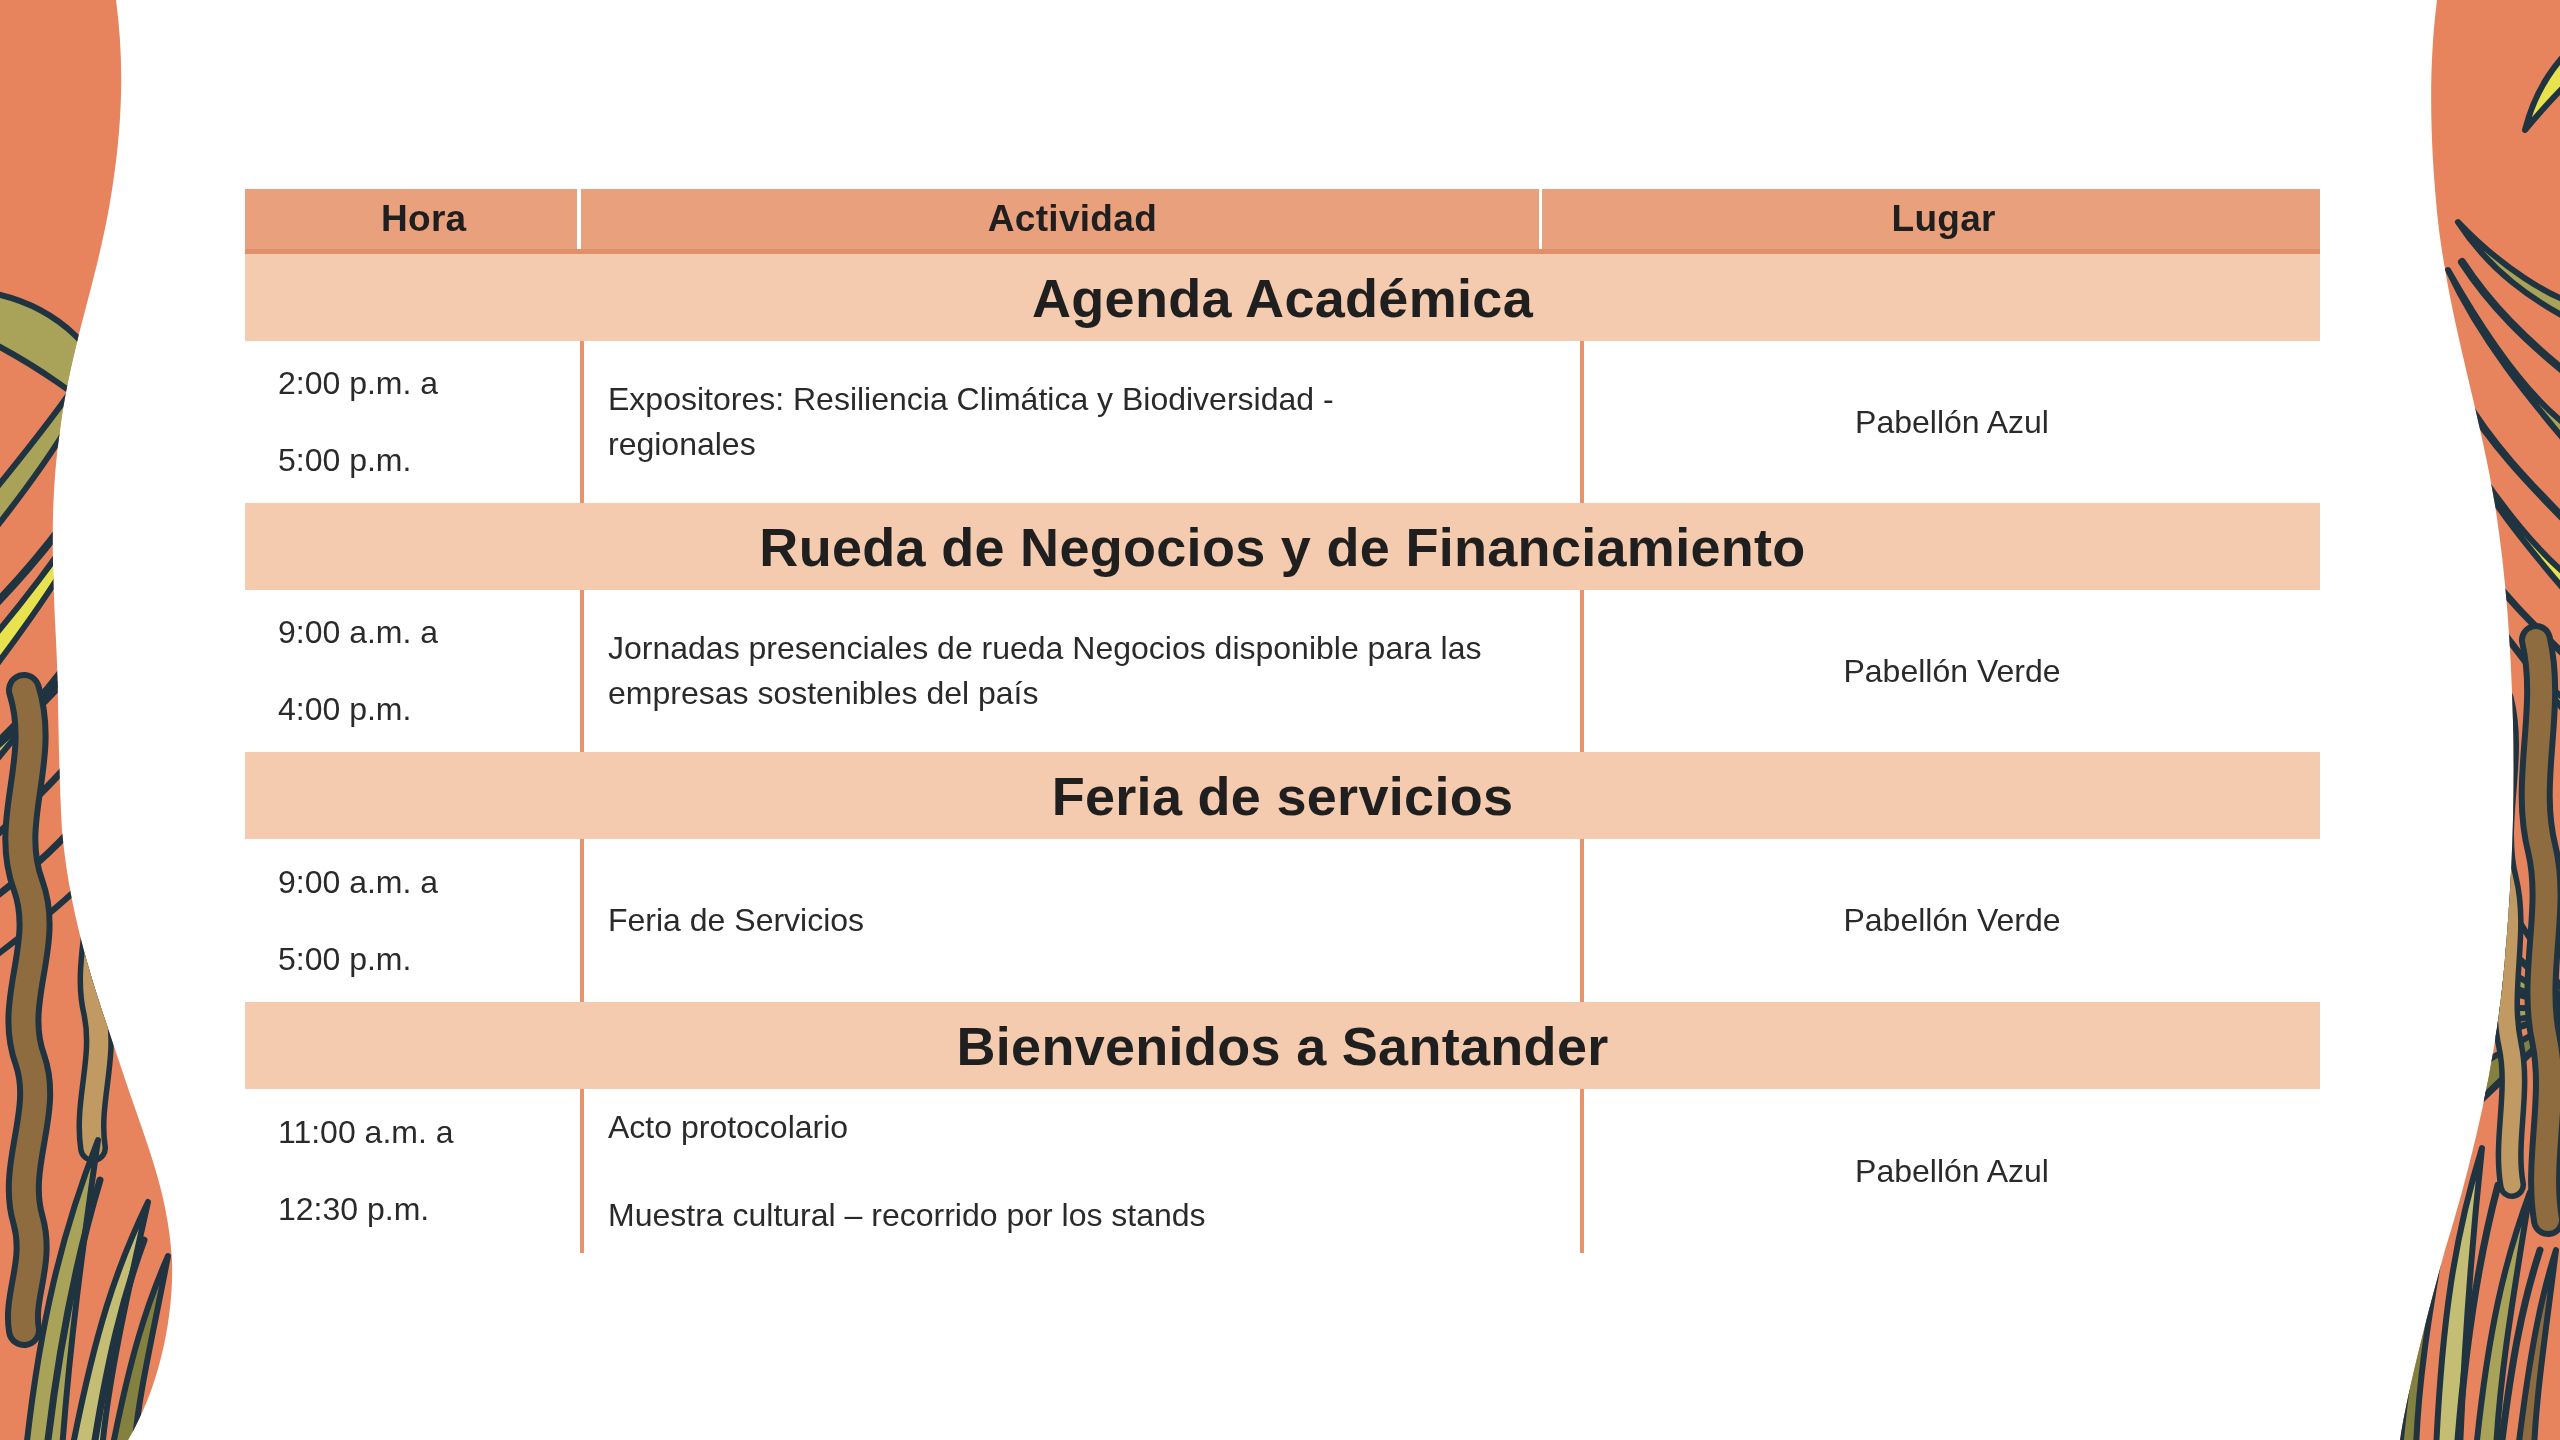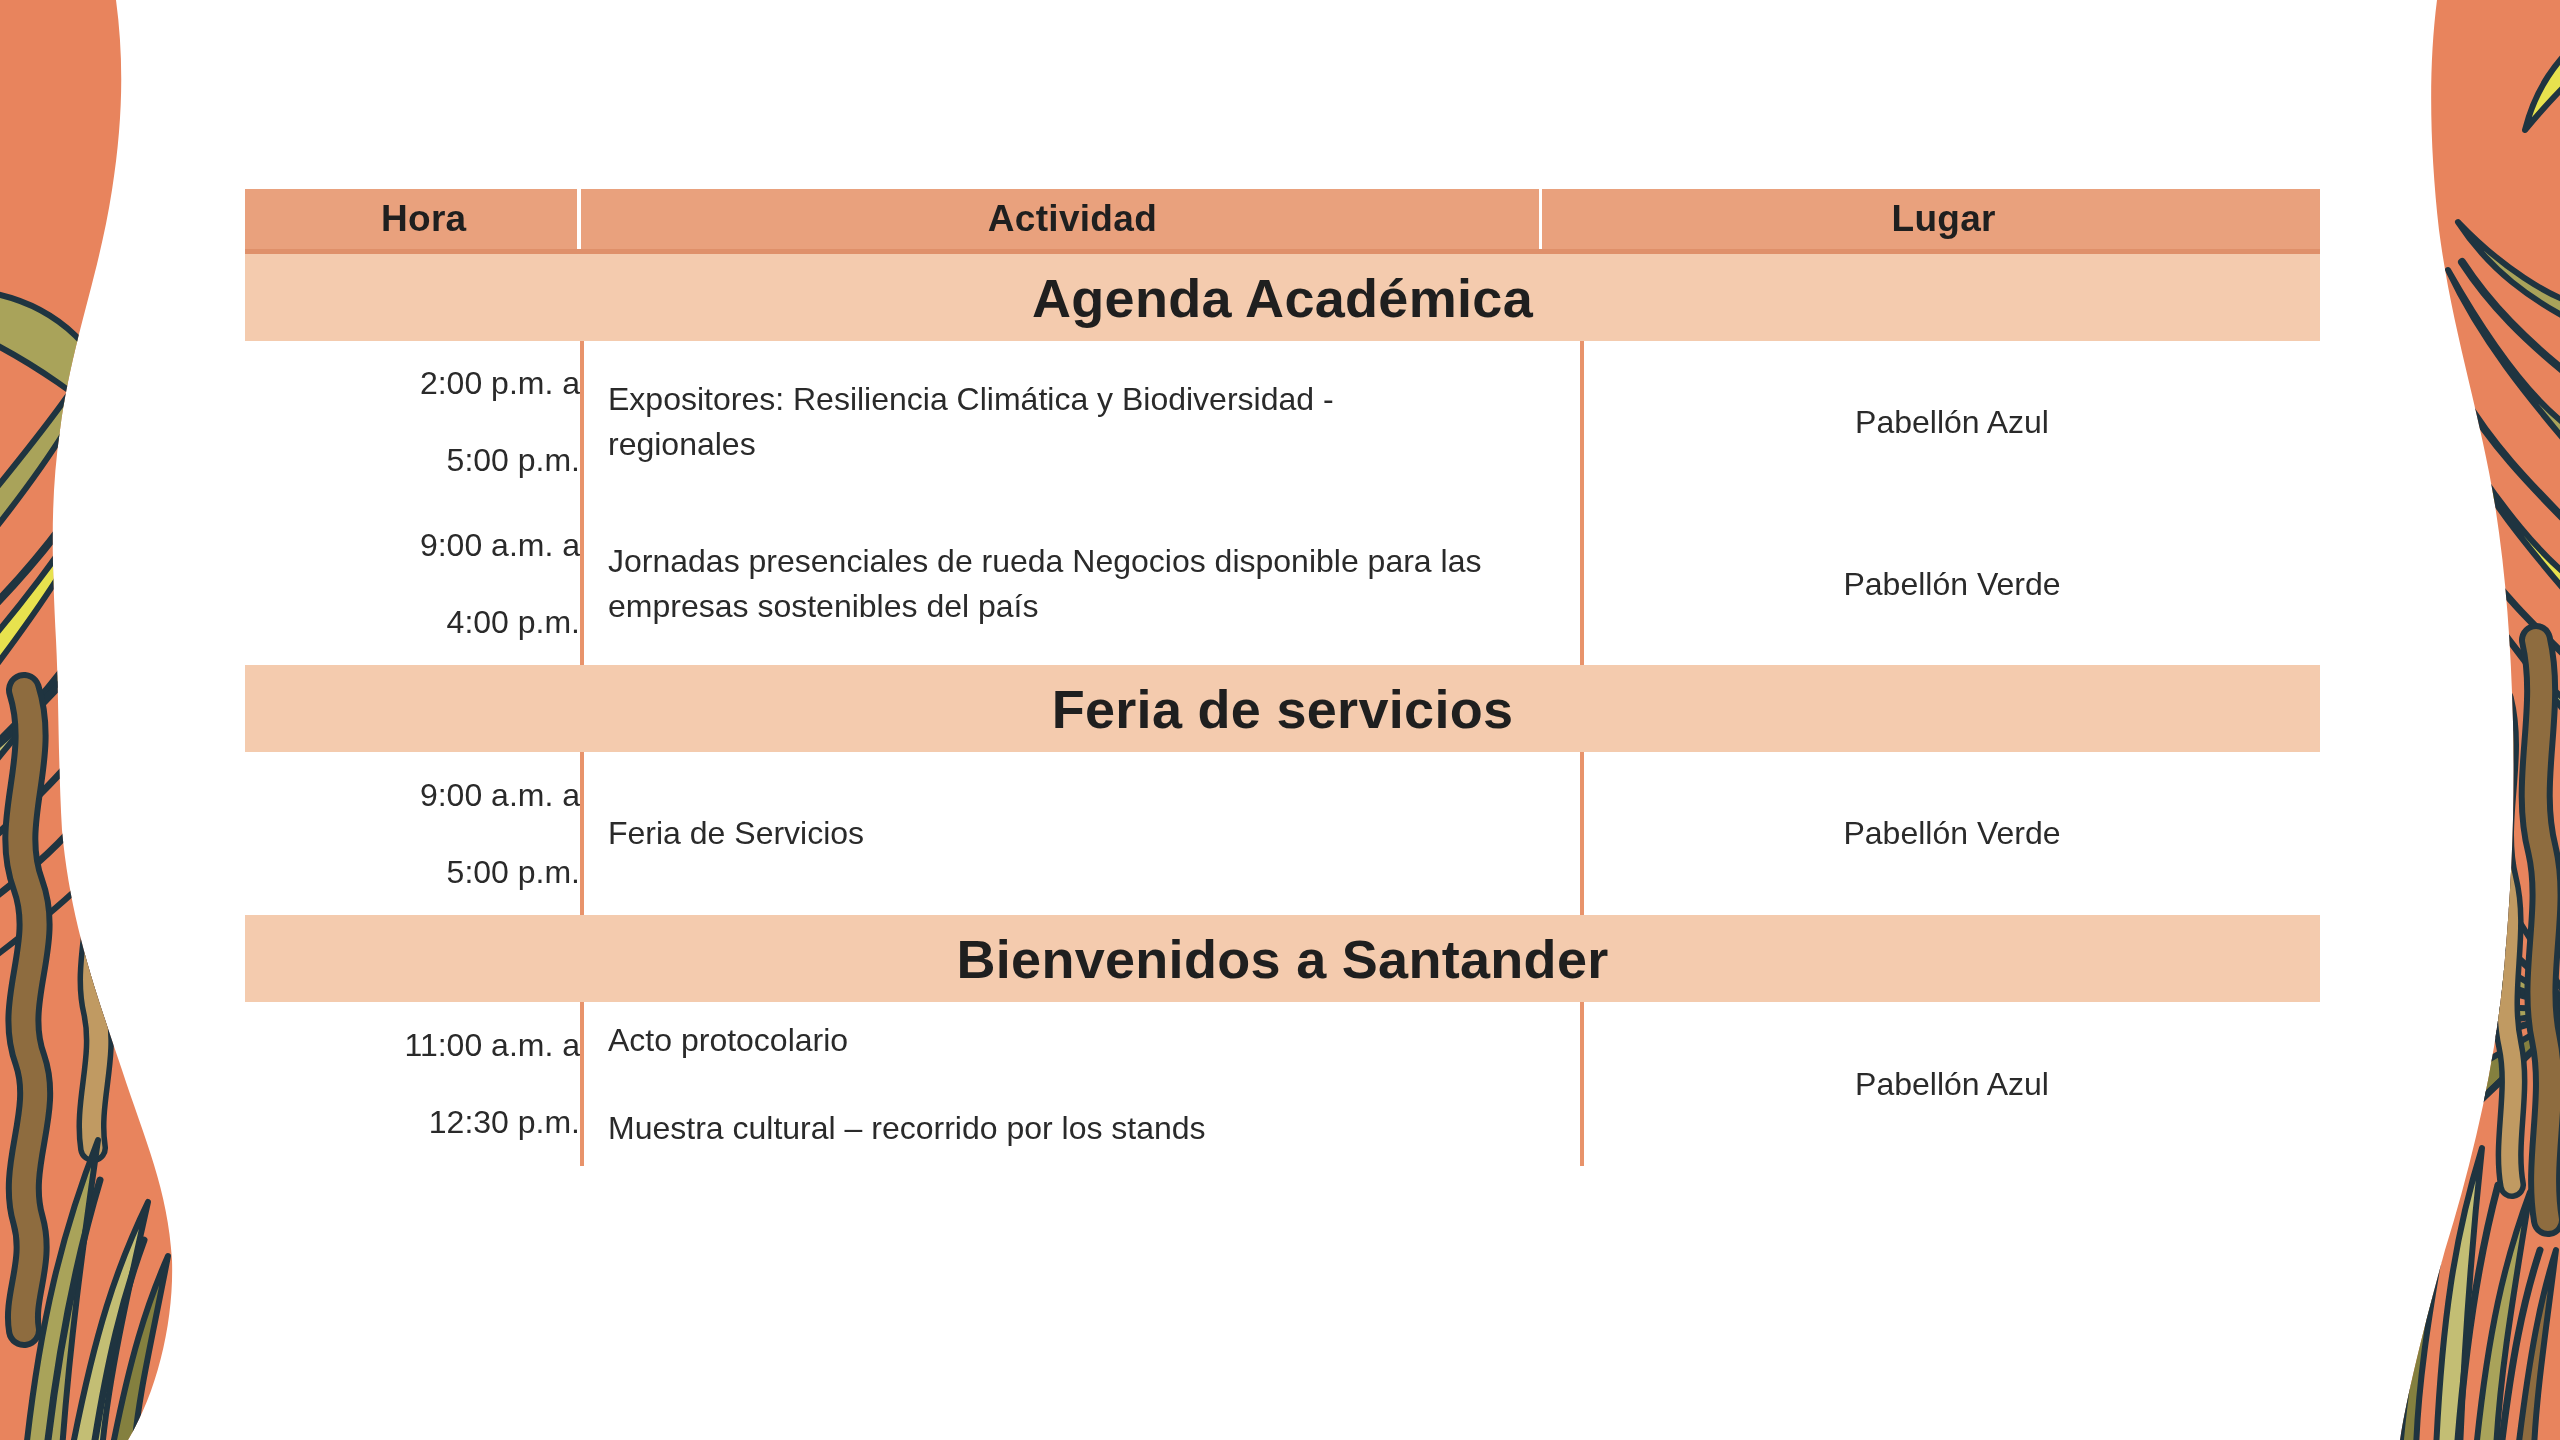--- a/index.html
+++ b/index.html
@@ -45,21 +45,21 @@
 
   .band{height:87px;background:var(--section-band);
     display:flex;align-items:center;justify-content:center;}
   .band span{font-weight:700;font-size:54px;color:var(--title-text);letter-spacing:.3px;}
 
   .data-row{display:flex;background:#fff;}
   .r1{height:162px;} .r2{height:162px;} .r3{height:163px;} .r4{height:164px;}
   .rdiv{width:4px;background:var(--divider-orange);height:100%;}
   .cell{display:flex;flex-direction:column;justify-content:center;
     font-size:32px;color:var(--body-text);line-height:45px;}
-  .cell-hora{width:335px;padding-left:33px;align-items:flex-end;gap:32px;}
+  .cell-hora{width:335px;padding-left:33px;align-items:flex-start;gap:32px;}
   .cell-act{width:996px;padding-left:24px;padding-right:4px;align-items:flex-start;}
   .cell-lugar{width:736px;align-items:center;text-align:right;}
   .cell span{display:block;}
   .para-gap{margin-top:43px;}
 
   svg .ln-navy{stroke:var(--decor-navy);fill:none;stroke-linecap:round;}
   svg .leaf{stroke:var(--decor-navy);stroke-width:6;stroke-linejoin:round;}
 </style>
 </head>
 <body>
@@ -177,20 +177,23 @@
     <div class="cell cell-act">
       <span>Expositores: Resiliencia Climática y Biodiversidad -</span>
       <span>regionales</span>
     </div>
     <div class="rdiv"></div>
     <div class="cell cell-lugar">
       <span>Pabellón Azul</span>
     </div>
   </div>
 
+  <div class="band">
+    <span>Rueda de Negocios y de Financiamiento</span>
+  </div>
   <div class="hrow data-row r2">
     <div class="cell cell-hora">
       <span>9:00 a.m. a</span>
       <span>4:00 p.m.</span>
     </div>
     <div class="rdiv"></div>
     <div class="cell cell-act">
       <span>Jornadas presenciales de rueda Negocios disponible para las</span>
       <span>empresas sostenibles del país</span>
     </div>

